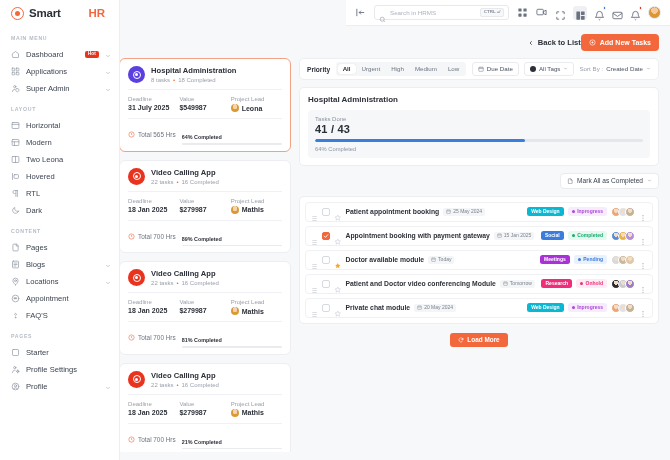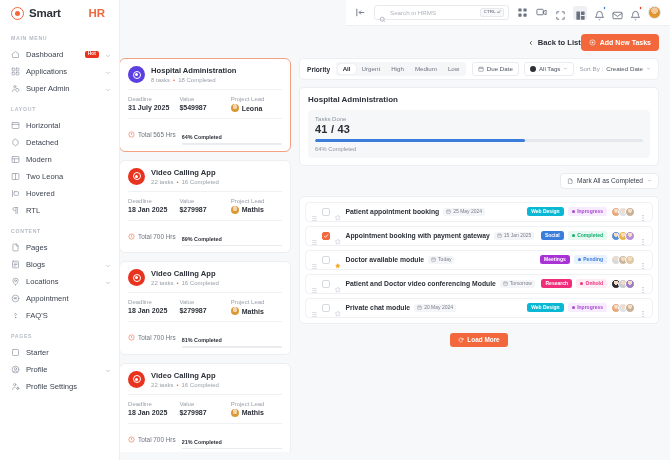--- a/index.html
+++ b/index.html
@@ -284,28 +284,20 @@
             <svg viewBox="0 0 24 24" fill="none" stroke="currentColor" stroke-width="1.8" stroke-linecap="round" stroke-linejoin="round">
               <rect x="3" y="4" width="18" height="16" rx="2"></rect>
               <path d="M3 9h18"></path>
             </svg>
           </span>
           <span class="nav-label">Horizontal</span>
         </div>
         <div class="nav-item">
           <span class="ni">
             <svg viewBox="0 0 24 24" fill="none" stroke="currentColor" stroke-width="1.8" stroke-linecap="round" stroke-linejoin="round">
-              <path d="M12 3l7 5v8l-7 5-7-5V8z"></path>
-            </svg>
-          </span>
-          <span class="nav-label">Detached</span>
-        </div>
-        <div class="nav-item">
-          <span class="ni">
-            <svg viewBox="0 0 24 24" fill="none" stroke="currentColor" stroke-width="1.8" stroke-linecap="round" stroke-linejoin="round">
               <rect x="3" y="4" width="18" height="16" rx="2"></rect>
               <path d="M3 10h18M9 10v10"></path>
             </svg>
           </span>
           <span class="nav-label">Modern</span>
         </div>
         <div class="nav-item">
           <span class="ni">
             <svg viewBox="0 0 24 24" fill="none" stroke="currentColor" stroke-width="1.8" stroke-linecap="round" stroke-linejoin="round">
               <rect x="3" y="4" width="18" height="16" rx="2"></rect>
@@ -324,20 +316,28 @@
           <span class="nav-label">Hovered</span>
         </div>
         <div class="nav-item">
           <span class="ni">
             <svg viewBox="0 0 24 24" fill="none" stroke="currentColor" stroke-width="1.8" stroke-linecap="round" stroke-linejoin="round">
               <path d="M17 4H9a4 4 0 000 8h2"></path>
               <path d="M13 4v16M17 4v16"></path>
             </svg>
           </span>
           <span class="nav-label">RTL</span>
+        </div>
+        <div class="nav-item">
+          <span class="ni">
+            <svg viewBox="0 0 24 24" fill="none" stroke="currentColor" stroke-width="1.8" stroke-linecap="round" stroke-linejoin="round">
+              <path d="M20 14a8 8 0 01-10-10 8 8 0 1010 10z"></path>
+            </svg>
+          </span>
+          <span class="nav-label">Dark</span>
         </div>
         <div class="nav-sect">CONTENT</div>
         <div class="nav-item">
           <span class="ni">
             <svg viewBox="0 0 24 24" fill="none" stroke="currentColor" stroke-width="1.8" stroke-linecap="round" stroke-linejoin="round">
               <path d="M14 3H7a2 2 0 00-2 2v14a2 2 0 002 2h10a2 2 0 002-2V8z"></path>
               <path d="M14 3v5h5"></path>
             </svg>
           </span>
           <span class="nav-label">Pages</span>
@@ -389,40 +389,40 @@
           <span class="ni">
             <svg viewBox="0 0 24 24" fill="none" stroke="currentColor" stroke-width="1.8" stroke-linecap="round" stroke-linejoin="round">
               <rect x="4" y="4" width="16" height="16" rx="2"></rect>
             </svg>
           </span>
           <span class="nav-label">Starter</span>
         </div>
         <div class="nav-item">
           <span class="ni">
             <svg viewBox="0 0 24 24" fill="none" stroke="currentColor" stroke-width="1.8" stroke-linecap="round" stroke-linejoin="round">
+              <circle cx="10" cy="7" r="3"></circle>
+              <path d="M4 20c0-3.3 2.7-6 6-6h1"></path>
+              <circle cx="18" cy="17" r="2.5"></circle>
+              <path d="M18 13v1M18 20v1M14.5 17h1M20.5 17h1"></path>
+            </svg>
+          </span>
+          <span class="nav-label">Profile Settings</span>
+        </div>
+        <div class="nav-item">
+          <span class="ni">
+            <svg viewBox="0 0 24 24" fill="none" stroke="currentColor" stroke-width="1.8" stroke-linecap="round" stroke-linejoin="round">
               <circle cx="12" cy="12" r="9"></circle>
               <circle cx="12" cy="10" r="3"></circle>
               <path d="M6.5 19a6 6 0 0111 0"></path>
             </svg>
           </span>
           <span class="nav-label">Profile</span>
           <span class="caret"><svg viewBox="0 0 24 24" fill="none" stroke="currentColor" stroke-width="2.6" stroke-linecap="round">
               <path d="M6 9l6 6 6-6"></path>
             </svg></span>
-        </div>
-        <div class="nav-item">
-          <span class="ni">
-            <svg viewBox="0 0 24 24" fill="none" stroke="currentColor" stroke-width="1.8" stroke-linecap="round" stroke-linejoin="round">
-              <circle cx="10" cy="7" r="3"></circle>
-              <path d="M4 20c0-3.3 2.7-6 6-6h1"></path>
-              <circle cx="18" cy="17" r="2.5"></circle>
-              <path d="M18 13v1M18 20v1M14.5 17h1M20.5 17h1"></path>
-            </svg>
-          </span>
-          <span class="nav-label">Profile Settings</span>
         </div>
       </div>
   </aside>
 
   <div class="main">
 
     <header class="header">
       <span class="hdr-icon">
         <svg viewBox="0 0 24 24" fill="none" stroke="currentColor" stroke-width="2">
             <path d="M4 4v16M9 12h11M9 12l4-4M9 12l4 4"></path>

